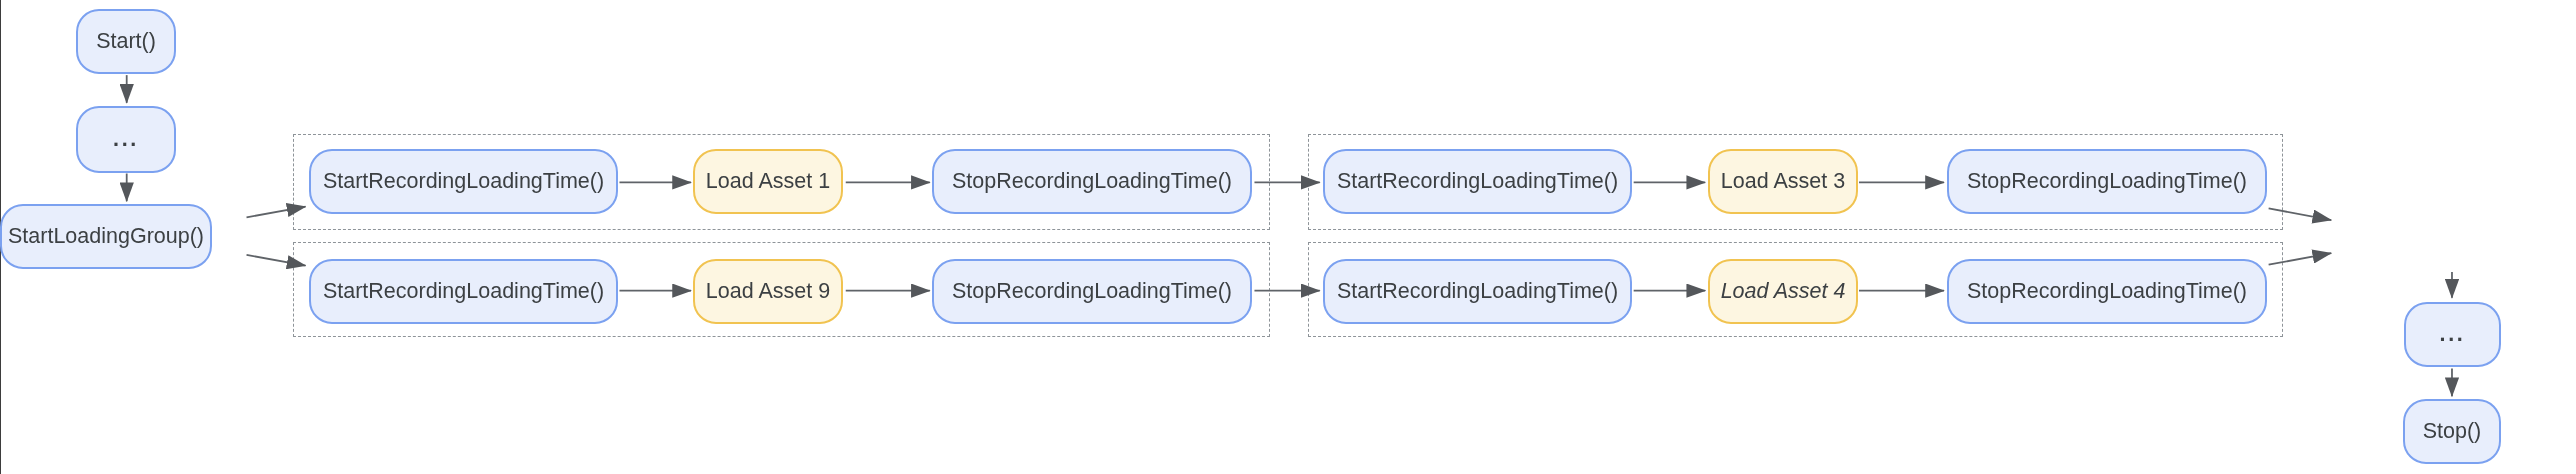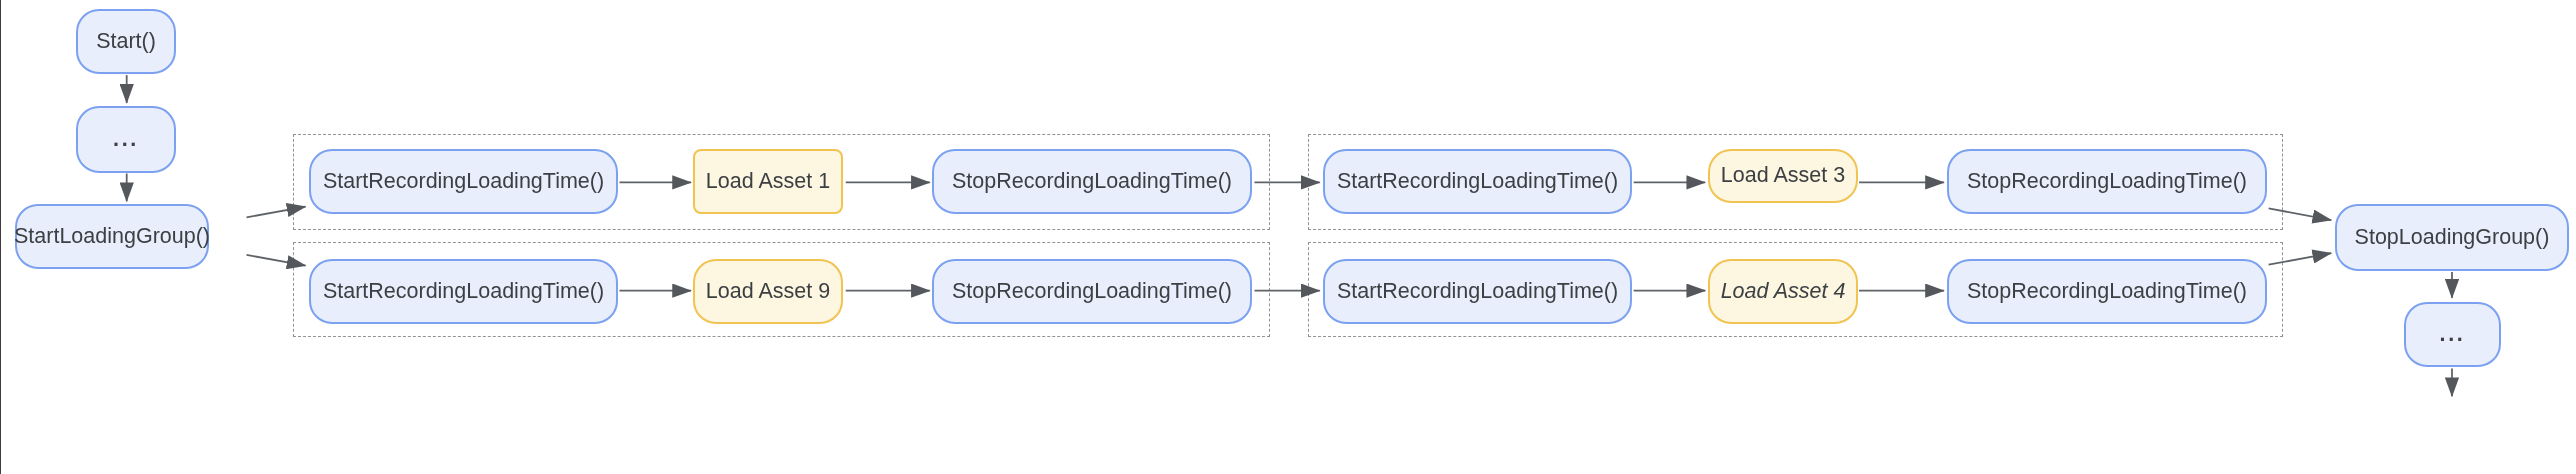--- a/index.html
+++ b/index.html
@@ -69,40 +69,40 @@
 
   <div class="left-edge-line"></div>
 
   <div class="cluster" style="left:293px; top:134px; width:977px; height:96px;"></div>
   <div class="cluster" style="left:293px; top:242px; width:977px; height:95px;"></div>
   <div class="cluster" style="left:1308px; top:134px; width:975px; height:96px;"></div>
   <div class="cluster" style="left:1308px; top:242px; width:975px; height:95px;"></div>
 
   <div class="node" style="left:76px; top:9px; width:100px; height:65px;">Start()</div>
   <div class="node ellipsis" style="left:76px; top:106px; width:100px; height:67px;">...</div>
-  <div class="node" style="left:15px; top:204px; width:194px; height:65px;">StartLoadingGroup()</div>
+  <div class="node" style="left:0; top:204px; width:212px; height:65px;">StartLoadingGroup()</div>
 
   <div class="node" style="left:309px; top:149px; width:309px; height:65px;">StartRecordingLoadingTime()</div>
-  <div class="node yellow" style="left:693px; top:149px; width:150px; height:65px;border-radius:8px;">Load Asset 1</div>
+  <div class="node yellow" style="left:693px; top:149px; width:150px; height:65px;">Load Asset 1</div>
   <div class="node" style="left:932px; top:149px; width:320px; height:65px;">StopRecordingLoadingTime()</div>
 
   <div class="node" style="left:309px; top:259px; width:309px; height:65px;">StartRecordingLoadingTime()</div>
   <div class="node yellow" style="left:693px; top:259px; width:150px; height:65px;">Load Asset 9</div>
   <div class="node" style="left:932px; top:259px; width:320px; height:65px;">StopRecordingLoadingTime()</div>
 
   <div class="node" style="left:1323px; top:149px; width:309px; height:65px;">StartRecordingLoadingTime()</div>
-  <div class="node yellow" style="left:1708px; top:149px; width:150px; height:54px;">Load Asset 3</div>
+  <div class="node yellow" style="left:1708px; top:149px; width:150px; height:65px;">Load Asset 3</div>
   <div class="node" style="left:1947px; top:149px; width:320px; height:65px;">StopRecordingLoadingTime()</div>
 
   <div class="node" style="left:1323px; top:259px; width:309px; height:65px;">StartRecordingLoadingTime()</div>
   <div class="node yellow" style="left:1708px; top:259px; width:150px; height:65px;font-style:italic;">Load Asset 4</div>
   <div class="node" style="left:1947px; top:259px; width:320px; height:65px;">StopRecordingLoadingTime()</div>
 
-  <div class="node" style="left:2335px; top:204px; width:234px; height:67px;">StopLoadingGroup()</div>
   <div class="node ellipsis" style="left:2404px; top:302px; width:97px; height:65px;">...</div>
+  <div class="node" style="left:2403px; top:399px; width:98px; height:65px;">Stop()</div>
 
   <svg class="edges" width="2576" height="474" viewBox="0 0 2879 530">
     <defs>
       <marker id="arrow" markerUnits="userSpaceOnUse" markerWidth="22" markerHeight="16" refX="21" refY="8" orient="auto">
         <path class="ah" d="M0,0 L22,8 L0,16 Z"></path>
       </marker>
     </defs>
     <g>
       <line x1="141" y1="84" x2="141" y2="115" marker-end="url(#arrow)"></line>
       <line x1="141" y1="194" x2="141" y2="225" marker-end="url(#arrow)"></line>

